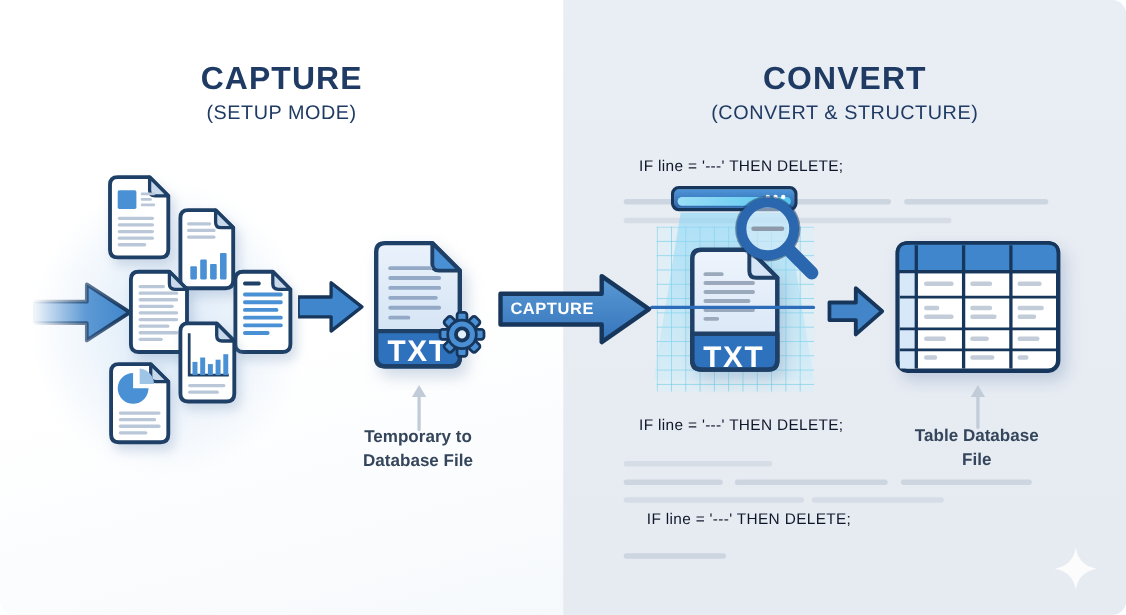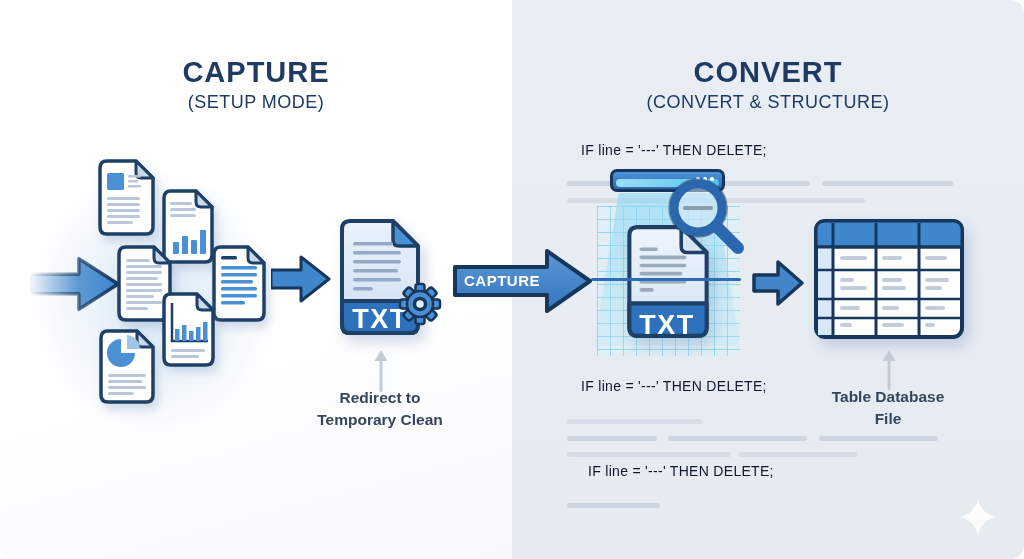--- a/index.html
+++ b/index.html
@@ -167,22 +167,22 @@
         <circle cx="24" cy="24" r="13" fill="#4a8fd4" stroke="#17365c" stroke-width="2.5"></circle>
         <circle cx="24" cy="24" r="5.5" fill="#e3eefb" stroke="#17365c" stroke-width="3.5"></circle>
       </g>
     </svg>
 
     <svg class="abs" style="left:373px;top:349px;" width="16" height="44" viewBox="0 0 16 44">
       <polygon points="8,1 1.5,12 14.5,12" fill="#c2ccd9"></polygon>
       <rect x="6.5" y="11" width="3" height="32" rx="1.5" fill="#c2ccd9"></rect>
     </svg>
     <div class="abs caption" style="left:295px;top:387px;width:170px;">
-      <div>Redirect to</div>
-      <div>Temporary Clean</div>
+      <div>Temporary to</div>
+      <div>Database File</div>
     </div>
   </div>
 
   <div class="abs panel-right"></div>
 
   <div class="abs" style="left:578px;top:56px;width:380px;">
     <div class="title">CONVERT</div>
     <div class="subtitle">(CONVERT &amp; STRUCTURE)</div>
   </div>
 

